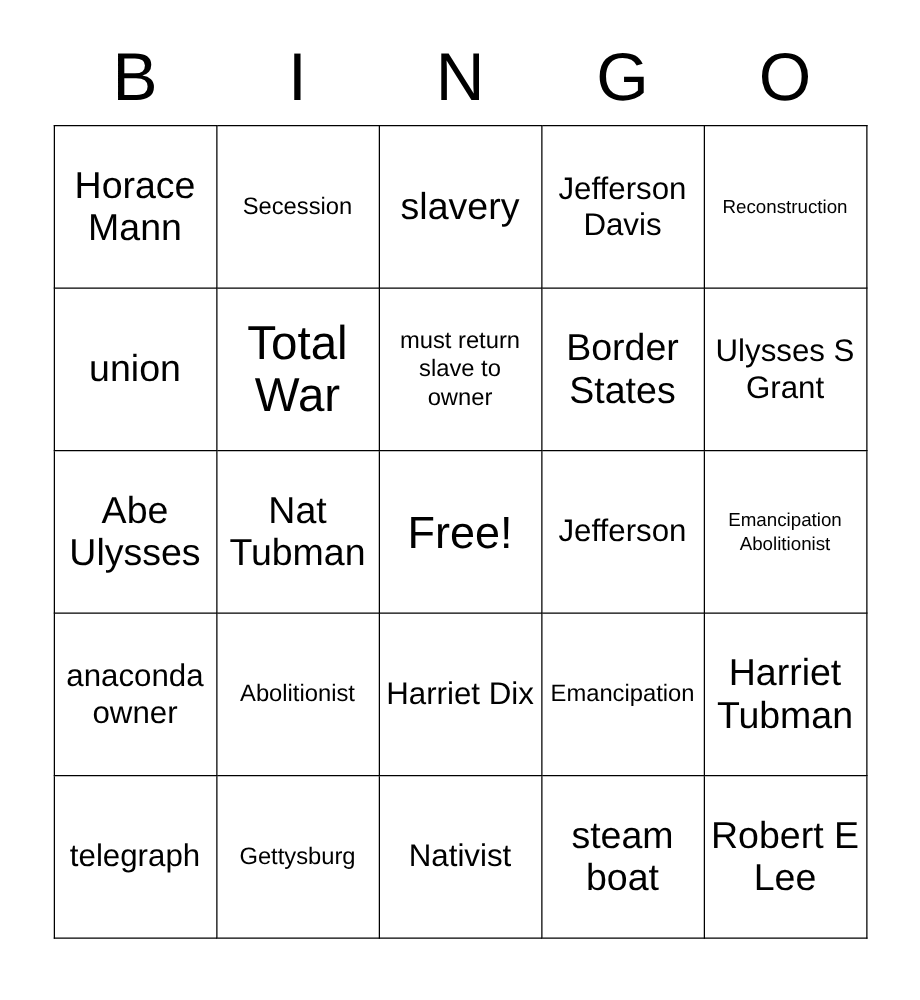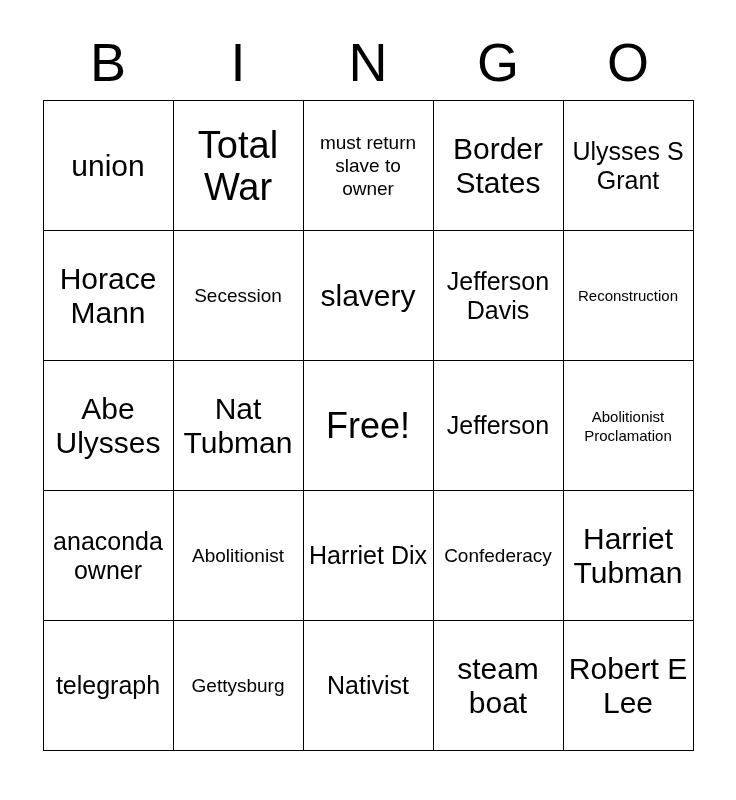--- a/index.html
+++ b/index.html
@@ -71,45 +71,45 @@
     <div class="header-cell">B</div>
     <div class="header-cell">I</div>
     <div class="header-cell">N</div>
     <div class="header-cell">G</div>
     <div class="header-cell">O</div>
   </div>
 
   <table class="grid">
     <tbody>
       <tr>
+        <td class="sz-lg">Horace Mann</td>
+        <td class="sz-sm">Secession</td>
+        <td class="sz-lg">slavery</td>
+        <td class="sz-md">Jefferson Davis</td>
+        <td class="sz-xs">Reconstruction</td>
+      </tr>
+      <tr>
         <td class="sz-lg">union</td>
         <td class="sz-xl">Total War</td>
         <td class="sz-sm">must return slave to owner</td>
         <td class="sz-lg">Border States</td>
         <td class="sz-md">Ulysses S Grant</td>
       </tr>
       <tr>
-        <td class="sz-lg">Horace Mann</td>
-        <td class="sz-sm">Secession</td>
-        <td class="sz-lg">slavery</td>
-        <td class="sz-md">Jefferson Davis</td>
-        <td class="sz-xs">Reconstruction</td>
-      </tr>
-      <tr>
         <td class="sz-lg">Abe Ulysses</td>
         <td class="sz-lg">Nat Tubman</td>
         <td class="free">Free!</td>
         <td class="sz-md">Jefferson</td>
-        <td class="sz-xs">Abolitionist Proclamation</td>
+        <td class="sz-xs">Emancipation Abolitionist</td>
       </tr>
       <tr>
         <td class="sz-md">anaconda owner</td>
         <td class="sz-sm">Abolitionist</td>
         <td class="sz-md">Harriet Dix</td>
-        <td class="sz-sm">Confederacy</td>
+        <td class="sz-sm">Emancipation</td>
         <td class="sz-lg">Harriet Tubman</td>
       </tr>
       <tr>
         <td class="sz-md">telegraph</td>
         <td class="sz-sm">Gettysburg</td>
         <td class="sz-md">Nativist</td>
         <td class="sz-lg">steam boat</td>
         <td class="sz-lg">Robert E Lee</td>
       </tr>
     </tbody>

